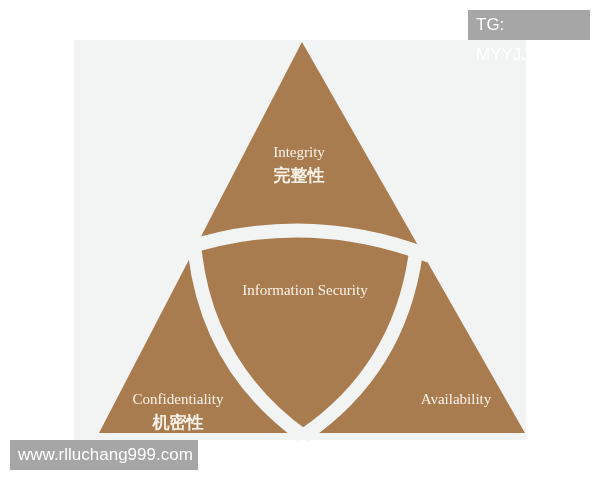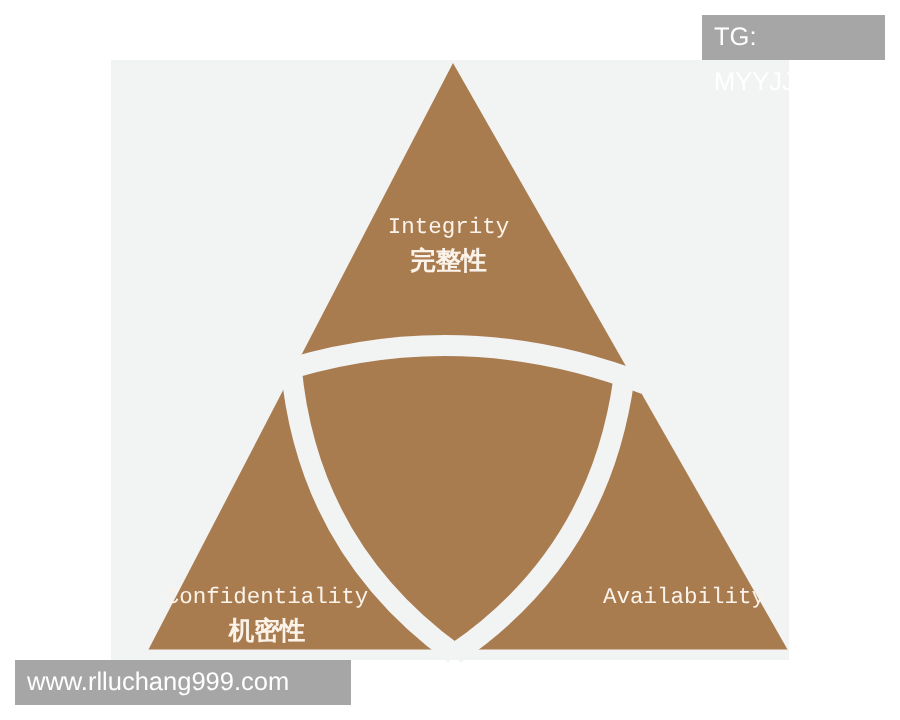--- a/index.html
+++ b/index.html
@@ -8,32 +8,32 @@
       background: #ffffff;
       font-family: "Liberation Sans", "DejaVu Sans", sans-serif;
     }
     .panel {
       position: absolute; left: 74px; top: 40px; width: 452px; height: 400px;
       background: #f2f3f3;
     }
     svg.diagram { position: absolute; left: 0; top: 0; }
     .label {
       position: absolute; color: #fbf3ea; text-align: center;
-      font-family: Liberation Mono, monospace;
+      font-family: Liberation Serif, serif;
       font-size: 15px; line-height: 24px; font-weight: normal;
       transform: translateX(-50%); white-space: nowrap;
     }
     .label .cn { display: block; font-weight: bold; font-size: 17px; }
     .watermark {
       position: absolute; background: #a6a6a6; color: #ffffff;
       font-family: "Liberation Sans", "DejaVu Sans", sans-serif;
       font-size: 17px; line-height: 30px; padding: 0 8px;
     }
     .wm-top { right: 10px; top: 10px; height: 30px; width: 122px; box-sizing: border-box; }
-    .wm-bottom { left: 10px; top: 440px; height: 30px; width: 224px; box-sizing: border-box; }
+    .wm-bottom { left: 10px; top: 440px; height: 30px; width: 188px; box-sizing: border-box; }
   </style>
 </head>
 <body>
 
 <div class="panel"></div>
 
 <svg class="diagram" width="600" height="480" viewBox="0 0 600 480">
 
   <polygon points="302,42 99,433 525,433" fill="#a97c50"></polygon>
 
@@ -46,20 +46,21 @@
     <path d="M 416 252 Q 400 370 303 436"></path>
   </g>
 </svg>
 
 <div class="label" style="left:299px; top:140px;">
   <span>Integrity</span>
   <span class="cn">完整性</span>
 </div>
 
 <div class="label" style="left:305px; top:278px;">
+  <span>Information Security</span>
 </div>
 
 <div class="label" style="left:178px; top:387px;">
   <span>Confidentiality</span>
   <span class="cn">机密性</span>
 </div>
 
 <div class="label" style="left:456px; top:387px;">
   <span>Availability</span>
 </div>

